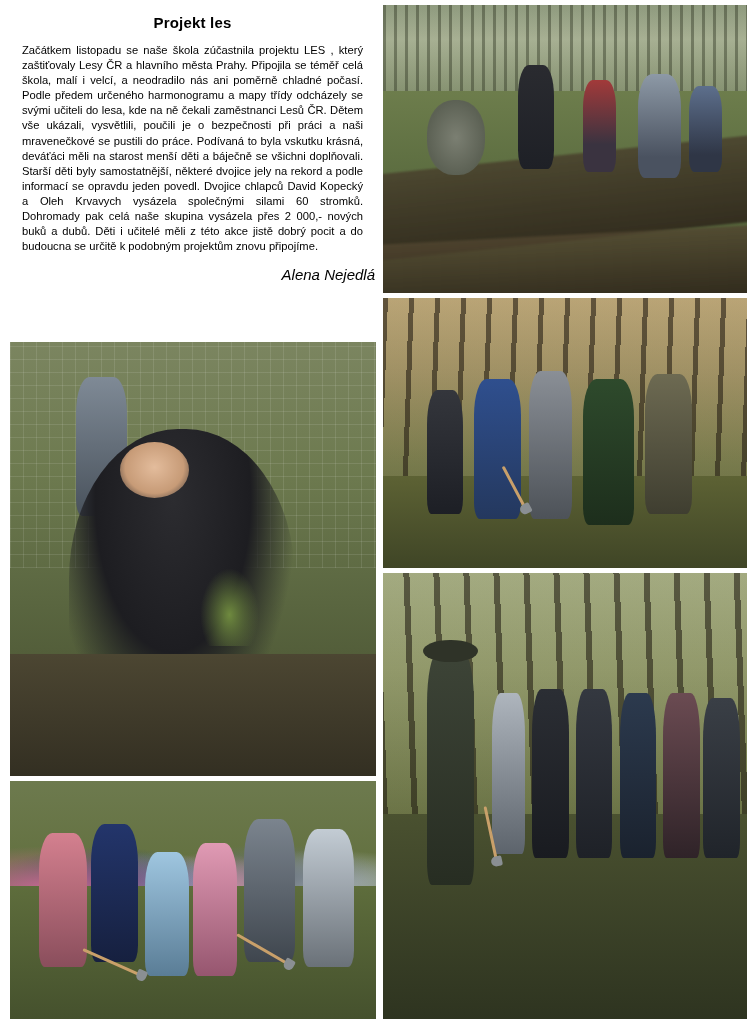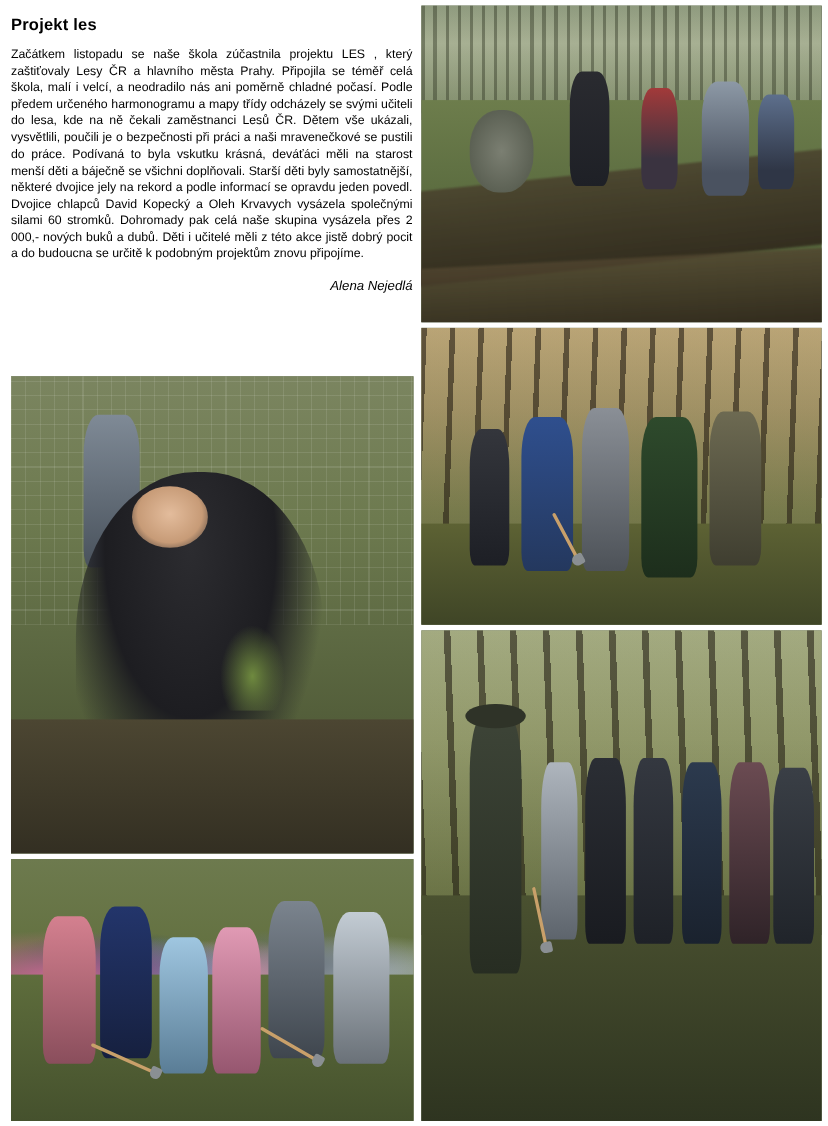--- a/index.html
+++ b/index.html
@@ -25,35 +25,36 @@
   
   .article {
     position: absolute;
     left: 10px;
     top: 8px;
     width: 365px;
   }
   .article-title {
     font-size: 15px;
     font-weight: bold;
+    text-align: center;
     margin: 6px 0 12px 0;
     letter-spacing: 0.2px;
   }
   .article-body {
     font-size: 11.2px;
     line-height: 15.1px;
     text-align: justify;
     text-justify: inter-word;
-    margin: 0;
+    margin: 12px;
     hyphens: none;
   }
   .signature {
     margin-top: 14px;
     text-align: right;
-    font-size: 12px;
+    font-size: 15px;
     font-style: italic;
     line-height: 14px;
   }
   .signature .school {
     font-style: normal;
     display: block;
   }
 
   
   .photo {

